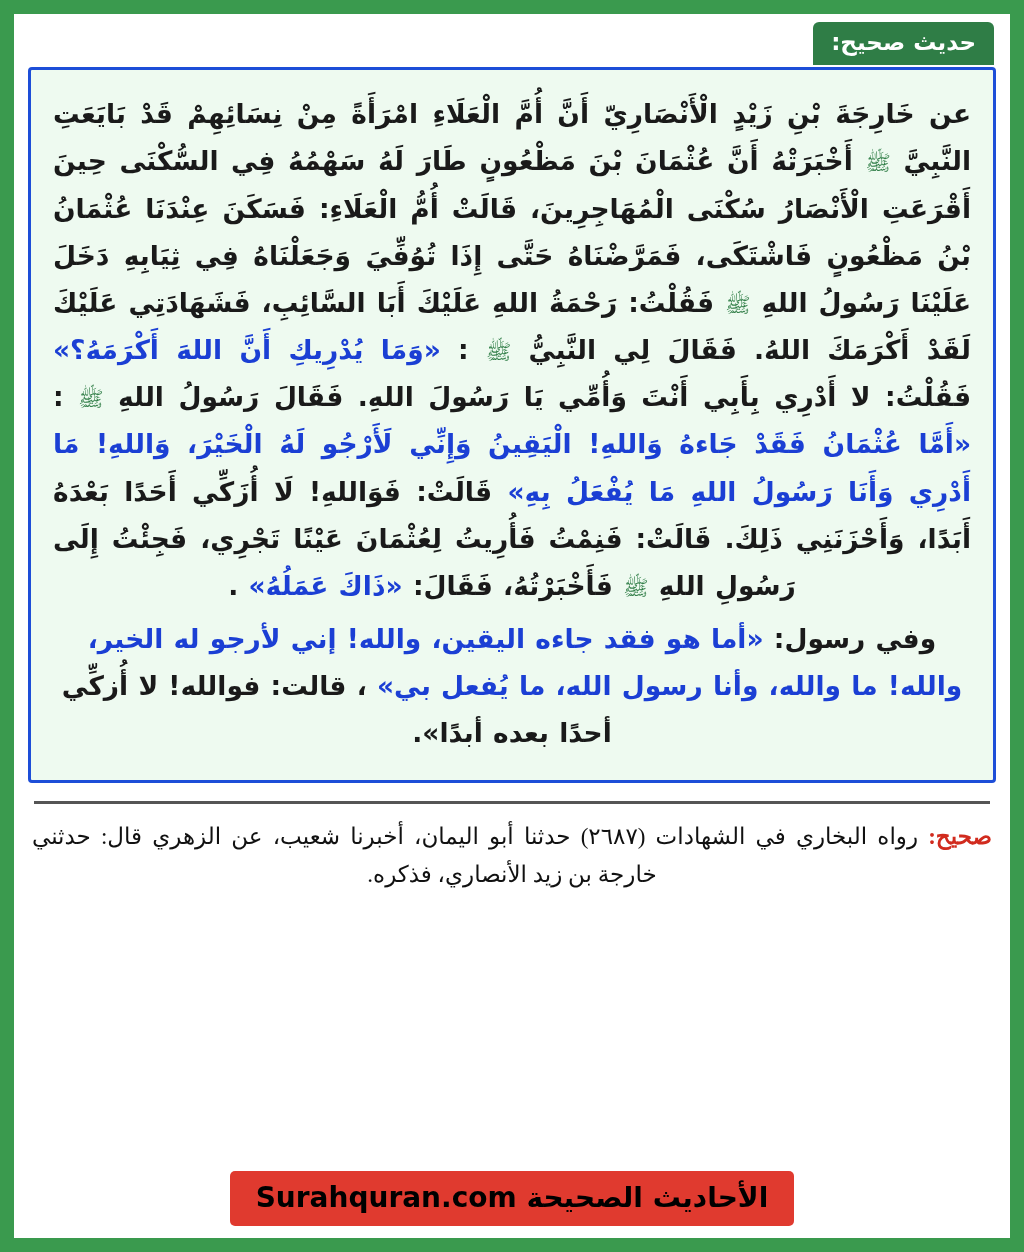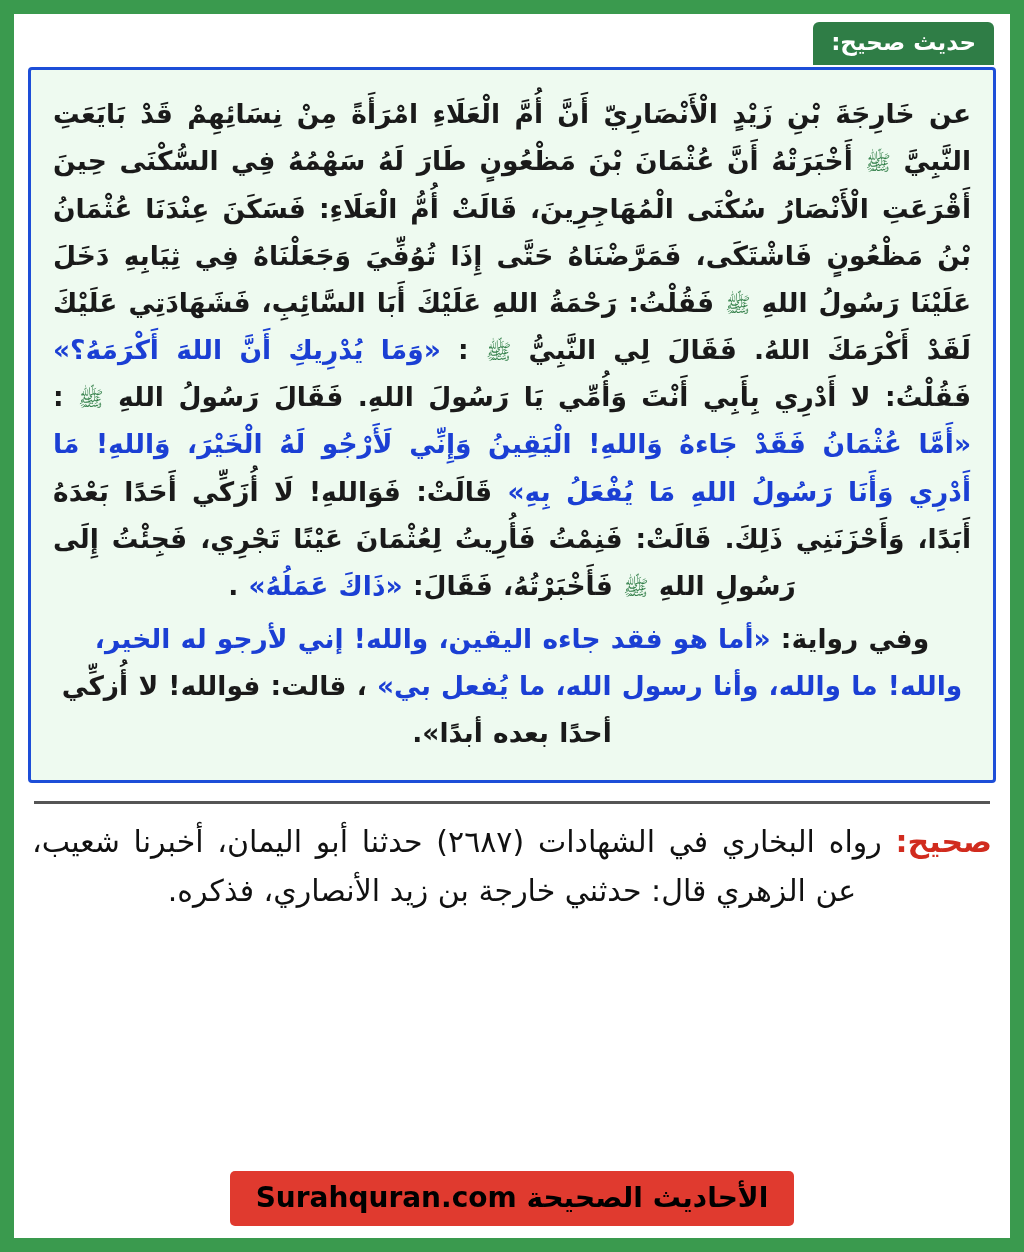--- a/index.html
+++ b/index.html
@@ -106,26 +106,27 @@
 
   
   .divider {
     border: 0;
     border-top: 3px solid #555555;
     margin: 18px 6px 14px 6px;
   }
 
   
   .takhreej {
-    font-size: 30px;
+    font-size: 23px;
     line-height: 1.62;
     color: #111111;
     text-align: justify;
     text-align-last: center;
     padding: 0 4px;
+    font-family: Liberation Serif, serif;
   }
   .takhreej .label {
     color: #d12b1e;
     font-weight: bold;
   }
 
   
   .footer-wrap {
     margin-top: auto;
     display: flex;
@@ -170,21 +171,21 @@
         <span class="sallam">ﷺ</span>
         <span>:</span>
         <span class="blue">«أَمَّا عُثْمَانُ فَقَدْ جَاءهُ وَاللهِ! الْيَقِينُ وَإِنِّي لَأَرْجُو لَهُ الْخَيْرَ، وَاللهِ! مَا أَدْرِي وَأَنَا رَسُولُ اللهِ مَا يُفْعَلُ بِهِ»</span>
         <span>قَالَتْ: فَوَاللهِ! لَا أُزَكِّي أَحَدًا بَعْدَهُ أَبَدًا، وَأَحْزَنَنِي ذَلِكَ. قَالَتْ: فَنِمْتُ فَأُرِيتُ لِعُثْمَانَ عَيْنًا تَجْرِي، فَجِئْتُ إِلَى رَسُولِ اللهِ</span>
         <span class="sallam">ﷺ</span>
         <span>فَأَخْبَرْتُهُ، فَقَالَ:</span>
         <span class="blue">«ذَاكَ عَمَلُهُ»</span>
         <span>.</span>
 
         <span class="para2">
-          <span>وفي رواية:</span>
+          <span>وفي رسول:</span>
           <span class="blue">«أما هو فقد جاءه اليقين، والله! إني لأرجو له الخير، والله! ما والله، وأنا رسول الله، ما يُفعل بي»</span>
           <span>، قالت: فوالله! لا أُزكِّي أحدًا بعده أبدًا».</span>
         </span>
       </div>
     </div>
 
     <hr class="divider">
 
     <div class="takhreej">
       <span class="label">صحيح:</span>

